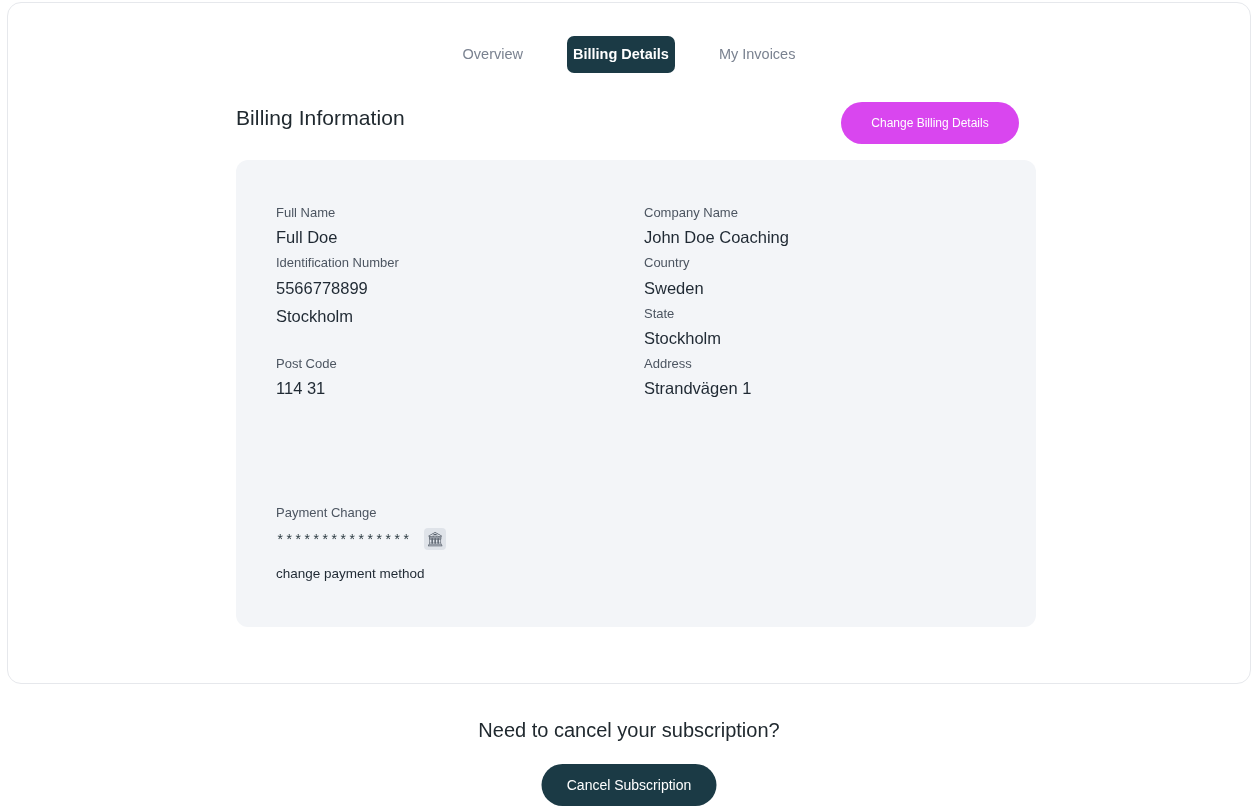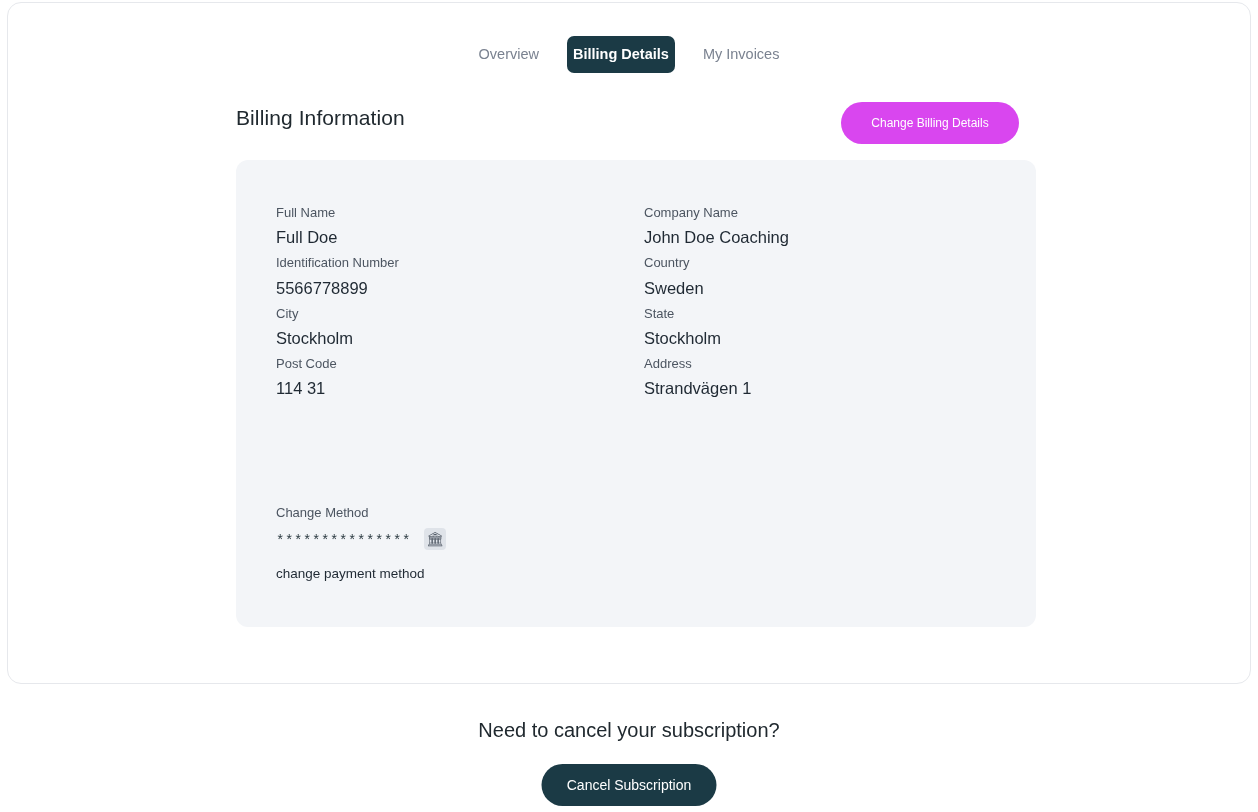--- a/index.html
+++ b/index.html
@@ -34,21 +34,21 @@
 
   
   .tabs {
     position: absolute;
     top: 33px;
     left: 0;
     width: 100%;
     display: flex;
     justify-content: center;
     align-items: center;
-    gap: 12px;
+    gap: 28px;
   }
 
   .tab {
     font-size: 14.5px;
     line-height: 1;
     color: #7a8290;
     padding: 10px 16px;
     border-radius: 7px;
     background: transparent;
     border: none;
@@ -235,21 +235,20 @@
           <div class="field-label">Identification Number</div>
           <div class="field-value">5566778899</div>
         </div>
 
         <div>
           <div class="field-label">Country</div>
           <div class="field-value">Sweden</div>
         </div>
 
         <div>
-          <div class="field-label">City</div>
           <div class="field-value">Stockholm</div>
         </div>
 
         <div>
           <div class="field-label">State</div>
           <div class="field-value">Stockholm</div>
         </div>
 
         <div>
           <div class="field-label">Post Code</div>
@@ -257,21 +256,21 @@
         </div>
 
         <div>
           <div class="field-label">Address</div>
           <div class="field-value">Strandvägen 1</div>
         </div>
 
       </div>
 
       <div class="payment-block">
-        <div class="field-label">Change Method</div>
+        <div class="field-label">Payment Change</div>
         <div class="masked-row">
           <span class="masked-text">***************</span>
           <span class="bank-icon">🏛</span>
         </div>
         <a class="change-payment-link">change payment method</a>
       </div>
 
     </div>
   </div>
 

